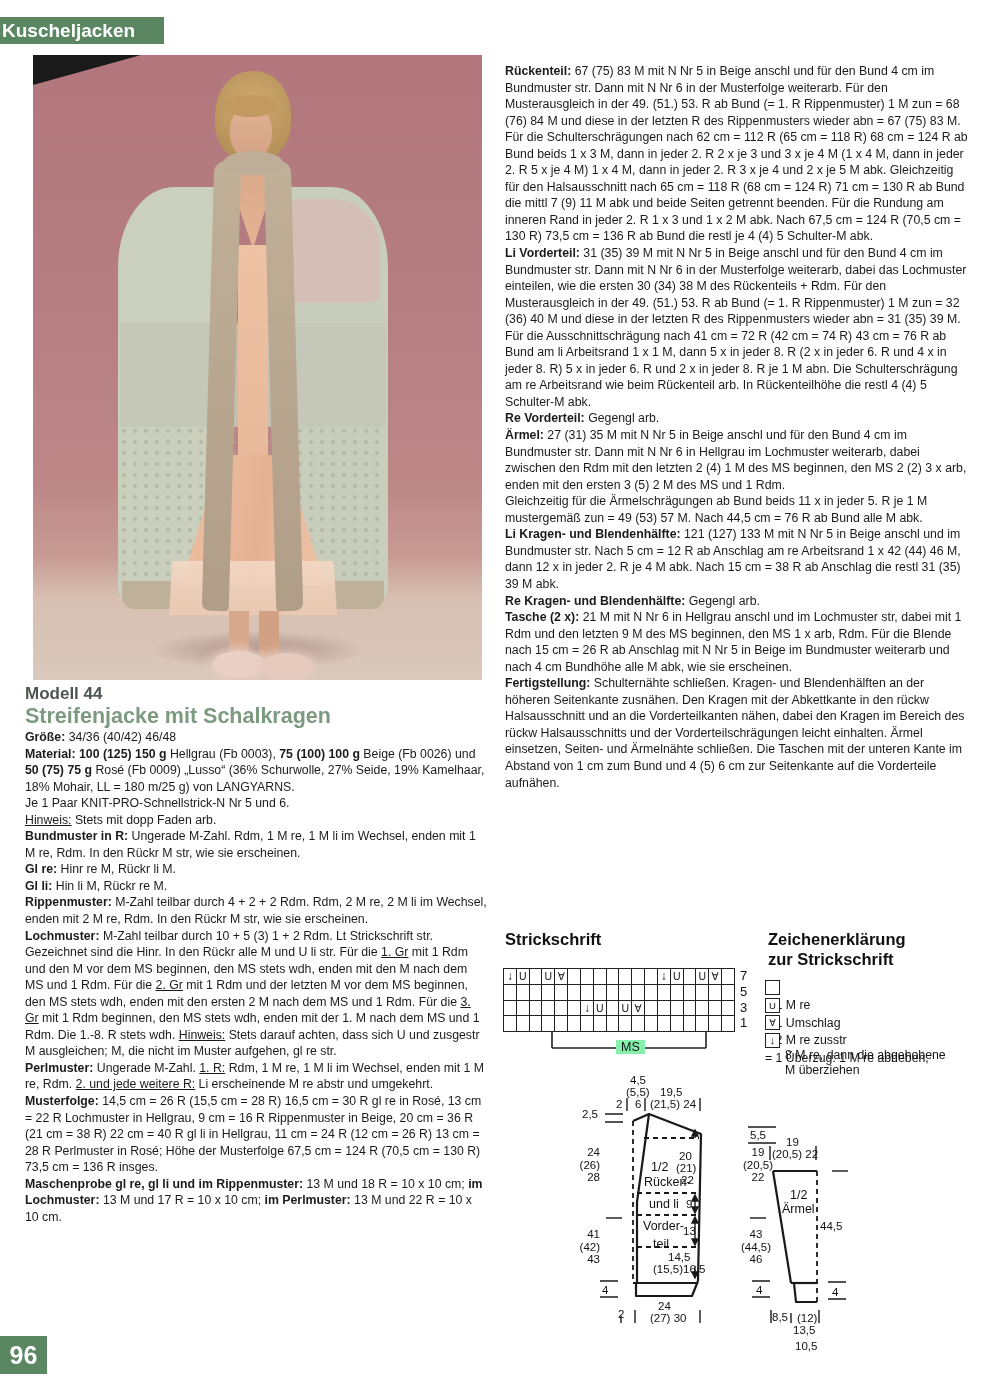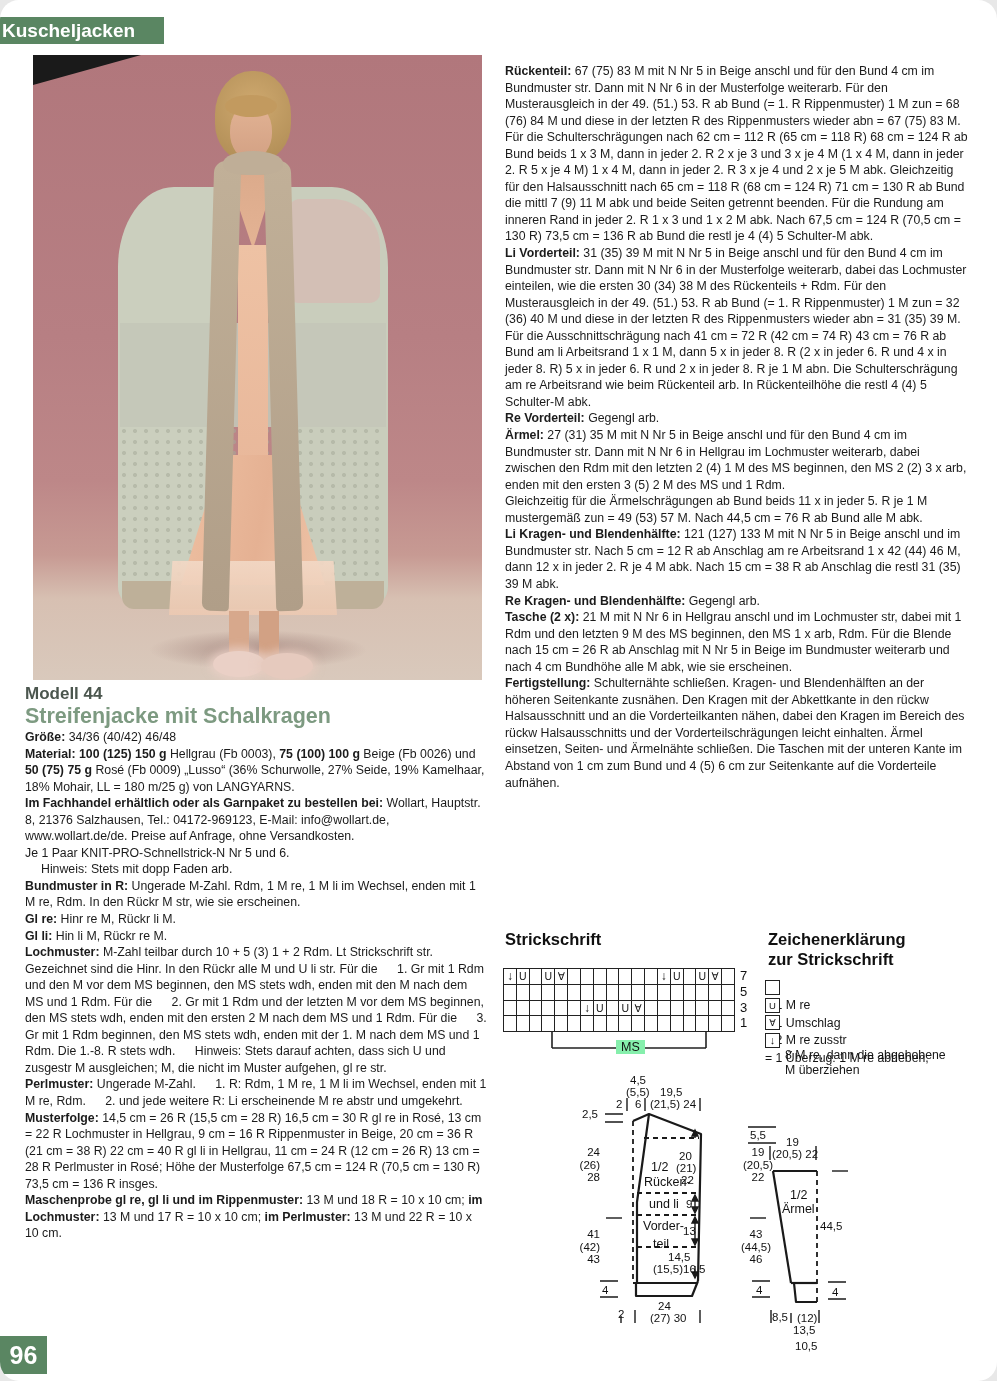--- a/index.html
+++ b/index.html
@@ -1,18 +1,18 @@
 <!DOCTYPE html>
 <html><head>
 <meta charset="utf-8">
 <style>
   html,body{margin:0;padding:0;background:#e8e8e8;}
-  .page{position:relative;width:997px;height:1381px;background:#ffffff;font-family:"Liberation Sans",sans-serif;overflow:hidden;margin:0 auto;border-radius:19px;}
+  .page{position:relative;width:997px;height:1381px;background:#ffffff;font-family:"Liberation Sans",sans-serif;overflow:hidden;margin:0 auto;}
   .b{font-weight:700;}
-  .u{margin-left:16px;}
+  .u{text-decoration:underline;}
   
   .section-tab{position:absolute;left:0;top:17px;width:164px;height:27px;background:#5a8662;color:#fff;font-weight:700;font-size:19px;line-height:27px;padding-left:2px;box-sizing:border-box;}
   
   .photo{position:absolute;left:33px;top:55px;width:449px;height:625px;overflow:hidden;background:linear-gradient(180deg,#b1777c 0%,#b77f83 45%,#bd8788 68%,#c79a93 80%,#d7c0b2 87%,#d9c9bc 100%);}
   .photo div{position:absolute;}
   .ph-corner{left:0;top:0;width:0;height:0;border-top:30px solid #1a1a1a;border-right:108px solid transparent;}
   .ph-shadow{left:115px;top:575px;width:220px;height:40px;background:radial-gradient(ellipse at center,rgba(96,52,52,.38),transparent 70%);}
   .ph-hair{left:182px;top:16px;width:76px;height:90px;background:radial-gradient(circle at 50% 38%,#cfa96f,#ad8a53);border-radius:48% 48% 42% 42%;}
   .ph-face{left:197px;top:48px;width:42px;height:56px;background:linear-gradient(180deg,#e2b394,#d3a184);border-radius:50% 50% 46% 46%;}
   .ph-fringe{left:192px;top:40px;width:52px;height:22px;background:#c29a5f;border-radius:50%;}
@@ -104,26 +104,26 @@
     <div class="ph-slipper-r"></div>
     <div class="ph-corner"></div>
   </div>
 
   <div class="leftcol">
     <div class="model-no">Modell 44</div>
     <div class="title">Streifenjacke mit Schalkragen</div>
     <div class="bodytext">
         <p><span class="b">Größe: </span><span>34/36 (40/42) 46/48</span></p>
         <p><span class="b">Material: 100 (125) 150 g</span><span> Hellgrau (Fb 0003), </span><span class="b">75 (100) 100 g</span><span> Beige (Fb 0026) und </span><span class="b">50 (75) 75 g</span><span> Rosé (Fb 0009) „Lusso“ (36% Schurwolle, 27% Seide, 19% Kamelhaar, 18% Mohair, LL = 180 m/25 g) von LANGYARNS.</span></p>
-        <p><span class="b">Im Fachhandel erhältlich oder als Garnpaket zu bestellen bei:</span><span> Wollart, Hauptstr. 8, 21376 Salzhausen, Tel.: 04172-969123, E-Mail: info@wollart.de, www.wollart.de/de. Preise auf Anfrage, ohne Versandkosten.</span></p>
         <p><span>Je 1 Paar KNIT-PRO-Schnellstrick-N Nr 5 und 6.</span></p>
         <p><span class="u">Hinweis:</span><span> Stets mit dopp Faden arb.</span></p>
         <p><span class="b">Bundmuster in R:</span><span> Ungerade M-Zahl. Rdm, 1 M re, 1 M li im Wechsel, enden mit 1 M re, Rdm. In den Rückr M str, wie sie erscheinen.</span></p>
         <p><span class="b">Gl re:</span><span> Hinr re M, Rückr li M.</span></p>
         <p><span class="b">Gl li:</span><span> Hin li M, Rückr re M.</span></p>
+        <p><span class="b">Rippenmuster:</span><span> M-Zahl teilbar durch 4 + 2 + 2 Rdm. Rdm, 2 M re, 2 M li im Wechsel, enden mit 2 M re, Rdm. In den Rückr M str, wie sie erscheinen.</span></p>
         <p><span class="b">Lochmuster:</span><span> M-Zahl teilbar durch 10 + 5 (3) 1 + 2 Rdm. Lt Strickschrift str. Gezeichnet sind die Hinr. In den Rückr alle M und U li str. Für die </span><span class="u">1. Gr</span><span> mit 1 Rdm und den M vor dem MS beginnen, den MS stets wdh, enden mit den M nach dem MS und 1 Rdm. Für die </span><span class="u">2. Gr</span><span> mit 1 Rdm und der letzten M vor dem MS beginnen, den MS stets wdh, enden mit den ersten 2 M nach dem MS und 1 Rdm. Für die </span><span class="u">3. Gr</span><span> mit 1 Rdm beginnen, den MS stets wdh, enden mit der 1. M nach dem MS und 1 Rdm. Die 1.-8. R stets wdh. </span><span class="u">Hinweis:</span><span> Stets darauf achten, dass sich U und zusgestr M ausgleichen; M, die nicht im Muster aufgehen, gl re str.</span></p>
         <p><span class="b">Perlmuster:</span><span> Ungerade M-Zahl. </span><span class="u">1. R:</span><span> Rdm, 1 M re, 1 M li im Wechsel, enden mit 1 M re, Rdm. </span><span class="u">2. und jede weitere R:</span><span> Li erscheinende M re abstr und umgekehrt.</span></p>
         <p><span class="b">Musterfolge:</span><span> 14,5 cm = 26 R (15,5 cm = 28 R) 16,5 cm = 30 R gl re in Rosé, 13 cm = 22 R Lochmuster in Hellgrau, 9 cm = 16 R Rippenmuster in Beige, 20 cm = 36 R (21 cm = 38 R) 22 cm = 40 R gl li in Hellgrau, 11 cm = 24 R (12 cm = 26 R) 13 cm = 28 R Perlmuster in Rosé; Höhe der Musterfolge 67,5 cm = 124 R (70,5 cm = 130 R) 73,5 cm = 136 R insges.</span></p>
         <p><span class="b">Maschenprobe gl re, gl li und im Rippenmuster:</span><span> 13 M und 18 R = 10 x 10 cm; </span><span class="b">im Lochmuster:</span><span> 13 M und 17 R = 10 x 10 cm; </span><span class="b">im Perlmuster:</span><span> 13 M und 22 R = 10 x 10 cm.</span></p>
       </div>
   </div>
 
   <div class="rightcol bodytext">
       <p><span class="b">Rückenteil:</span><span> 67 (75) 83 M mit N Nr 5 in Beige anschl und für den Bund 4 cm im Bundmuster str. Dann mit N Nr 6 in der Musterfolge weiterarb. Für den Musterausgleich in der 49. (51.) 53. R ab Bund (= 1. R Rippenmuster) 1 M zun = 68 (76) 84 M und diese in der letzten R des Rippenmusters wieder abn = 67 (75) 83 M. Für die Schulterschrägungen nach 62 cm = 112 R (65 cm = 118 R) 68 cm = 124 R ab Bund beids 1 x 3 M, dann in jeder 2. R 2 x je 3 und 3 x je 4 M (1 x 4 M, dann in jeder 2. R 5 x je 4 M) 1 x 4 M, dann in jeder 2. R 3 x je 4 und 2 x je 5 M abk. Gleichzeitig für den Halsausschnitt nach 65 cm = 118 R (68 cm = 124 R) 71 cm = 130 R ab Bund die mittl 7 (9) 11 M abk und beide Seiten getrennt beenden. Für die Rundung am inneren Rand in jeder 2. R 1 x 3 und 1 x 2 M abk. Nach 67,5 cm = 124 R (70,5 cm = 130 R) 73,5 cm = 136 R ab Bund die restl je 4 (4) 5 Schulter-M abk.</span></p>
       <p><span class="b">Li Vorderteil:</span><span> 31 (35) 39 M mit N Nr 5 in Beige anschl und für den Bund 4 cm im Bundmuster str. Dann mit N Nr 6 in der Musterfolge weiterarb, dabei das Lochmuster einteilen, wie die ersten 30 (34) 38 M des Rückenteils + Rdm. Für den Musterausgleich in der 49. (51.) 53. R ab Bund (= 1. R Rippenmuster) 1 M zun = 32 (36) 40 M und diese in der letzten R des Rippenmusters wieder abn = 31 (35) 39 M. Für die Ausschnittschrägung nach 41 cm = 72 R (42 cm = 74 R) 43 cm = 76 R ab Bund am li Arbeitsrand 1 x 1 M, dann 5 x in jeder 8. R (2 x in jeder 6. R und 4 x in jeder 8. R) 5 x in jeder 6. R und 2 x in jeder 8. R je 1 M abn. Die Schulterschrägung am re Arbeitsrand wie beim Rückenteil arb. In Rückenteilhöhe die restl 4 (4) 5 Schulter-M abk.</span></p>

